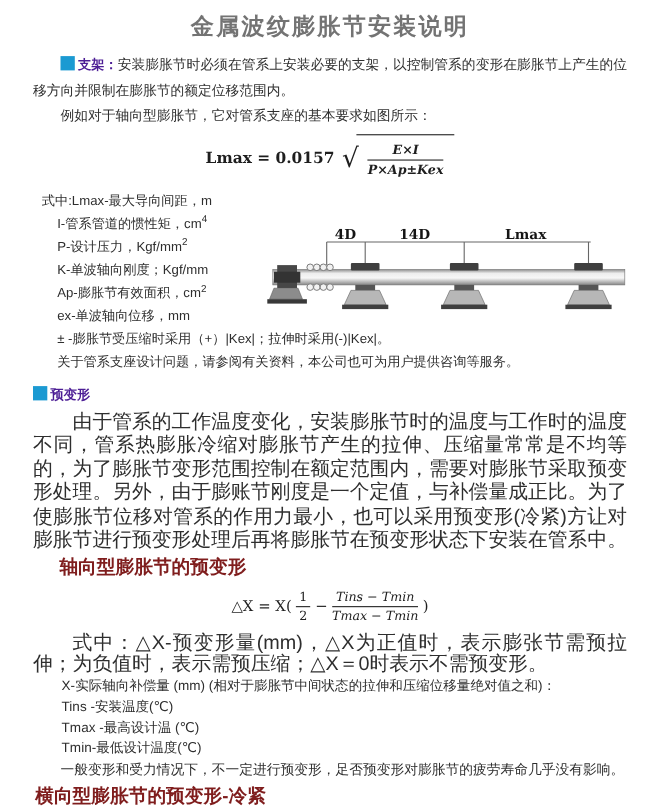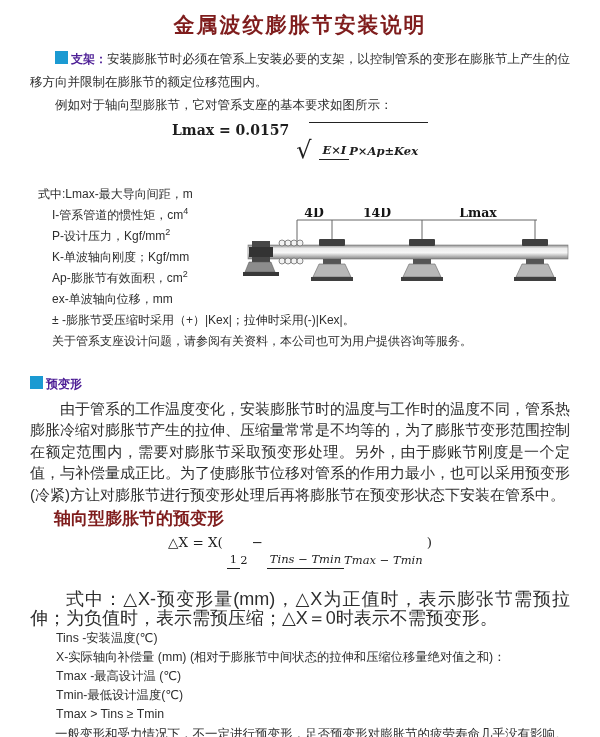--- a/index.html
+++ b/index.html
@@ -3,62 +3,62 @@
 <meta charset="utf-8">
 <style>
   html,body{margin:0;padding:0;}
   body{
     width:600px;height:737px;background:#ffffff;
     font-family:"Liberation Sans","DejaVu Sans",sans-serif;
     color:#2e2e2e;overflow:hidden;
   }
   .page{position:relative;width:600px;height:737px;box-sizing:border-box;padding:0 30px;}
   .title{
-    text-align:center;font-size:21px;font-weight:bold;color:#7f1d1d;
+    text-align:center;font-size:21px;font-weight:bold;color:#737373;
     margin:12px 0 0 0;letter-spacing:2px;line-height:26px;
   }
   .para{font-size:12.5px;line-height:23px;text-align:justify;margin:0;}
   .ind2{text-indent:2em;}
   .mt10{margin-top:10px;}
   .bullet{
     display:inline-block;width:13px;height:13px;background:#1b9ad2;
     margin-right:3px;vertical-align:-1px;
   }
   .blue-label{color:#4c1d95;font-weight:bold;font-size:12px;}
-  .sec-head{margin:24px 0 0 0;font-size:16px;line-height:18px;}
+  .sec-head{margin:12px 0 0 0;font-size:16px;line-height:18px;}
   .sub-head{
     color:#7f1d1d;font-weight:bold;font-size:17px;line-height:19px;
     margin:6px 0 0 0;
   }
   .sub-head.axial{margin-left:24px;margin-top:4px;}
   .sub-head.lateral{margin-left:2px;margin-top:4px;}
   
   .formula{
-    display:flex;justify-content:center;align-items:flex-start;
+    display:flex;justify-content:center;align-items:center;
     font-family:"DejaVu Serif","Liberation Serif",serif;color:#1e1e1e;
   }
   .f1{margin:5px 0 3px;font-weight:bold;font-size:14px;}
   .f2{margin:6px 0 3px;font-size:13.5px;}
   .sqrt{display:inline-flex;align-items:stretch;margin-left:7px;}
   .sqrt-sign{font-size:24px;line-height:1;align-self:center;margin-right:-2px;font-weight:normal;}
   .sqrt-body{border-top:1.6px solid #222;padding:2px 6px 0;align-self:center;}
-  .frac{display:inline-flex;flex-direction:row;text-align:center;
-        font-size:11.5px;line-height:1.3;margin:18px 4px;font-style:italic;}
+  .frac{display:inline-flex;flex-direction:column;text-align:center;
+        font-size:11.5px;line-height:1.3;margin:4px 4px;font-style:italic;}
   .frac .num{border-bottom:1px solid #222;padding:0 3px 1px;}
   .frac .den{padding-top:1px;}
   .fr-plain{font-style:normal;}
   
   .defs{margin-top:4px;font-size:12px;line-height:17px;position:relative;z-index:2;}
   .def-row{white-space:nowrap;}
   .def-row.ind-1{padding-left:8px;}
   .def-row.ind-2{padding-left:22px;}
   .def-row sup{font-size:9px;}
   .closing{font-size:12px;line-height:17px;padding-left:22px;margin:4px 0 0 0;}
   
-  .body2{margin-top:5px;font-size:15px;line-height:21.5px;}
+  .body2{margin-top:5px;font-size:18px;line-height:21.5px;}
   .explain{font-size:18px;line-height:19px;margin:2px 0 0 0;}
   .tlines{margin-top:1px;padding-left:26px;font-size:12.3px;line-height:19px;}
   .note{font-size:12.5px;line-height:19.5px;margin:1px 0 0 0;}
   
   .diagram{position:absolute;left:241px;top:196px;width:340px;height:88px;z-index:1;}
 </style>
 </head>
 <body>
 
 <div class="page">
@@ -183,28 +183,27 @@
       <span class="num">Tins − Tmin</span>
       <span class="den">Tmax − Tmin</span>
     </span>
     <span>)</span>
   </div>
 
   <p class="para ind2 explain">式中：△X-预变形量(mm)，△X为正值时，表示膨张节需预拉伸；为负值时，表示需预压缩；△X＝0时表示不需预变形。</p>
 
   <div class="tlines">
 
+      <div class="tline"><span>X-实际轴向补偿量 (mm) (相对于膨胀节中间状态的拉伸和压缩位移量绝对值之和)：</span></div>
+
       <div class="tline"><span>Tins -安装温度(℃)</span></div>
 
-      <div class="tline"><span>X-实际轴向补偿量 (mm) (相对于膨胀节中间状态的拉伸和压缩位移量绝对值之和)：</span></div>
-
       <div class="tline"><span>Tmax -最高设计温 (℃)</span></div>
 
       <div class="tline"><span>Tmin-最低设计温度(℃)</span></div>
 
-      <div class="tline"><span>Tmax &gt; Tins ≥ Tmin</span></div>
     </div>
 
   <p class="para ind2 note">一般变形和受力情况下，不一定进行预变形，足否预变形对膨胀节的疲劳寿命几乎没有影响。</p>
 
   <h3 class="sub-head lateral">横向型膨胀节的预变形-冷紧</h3>
 
 </div>
 
 </body></html>

